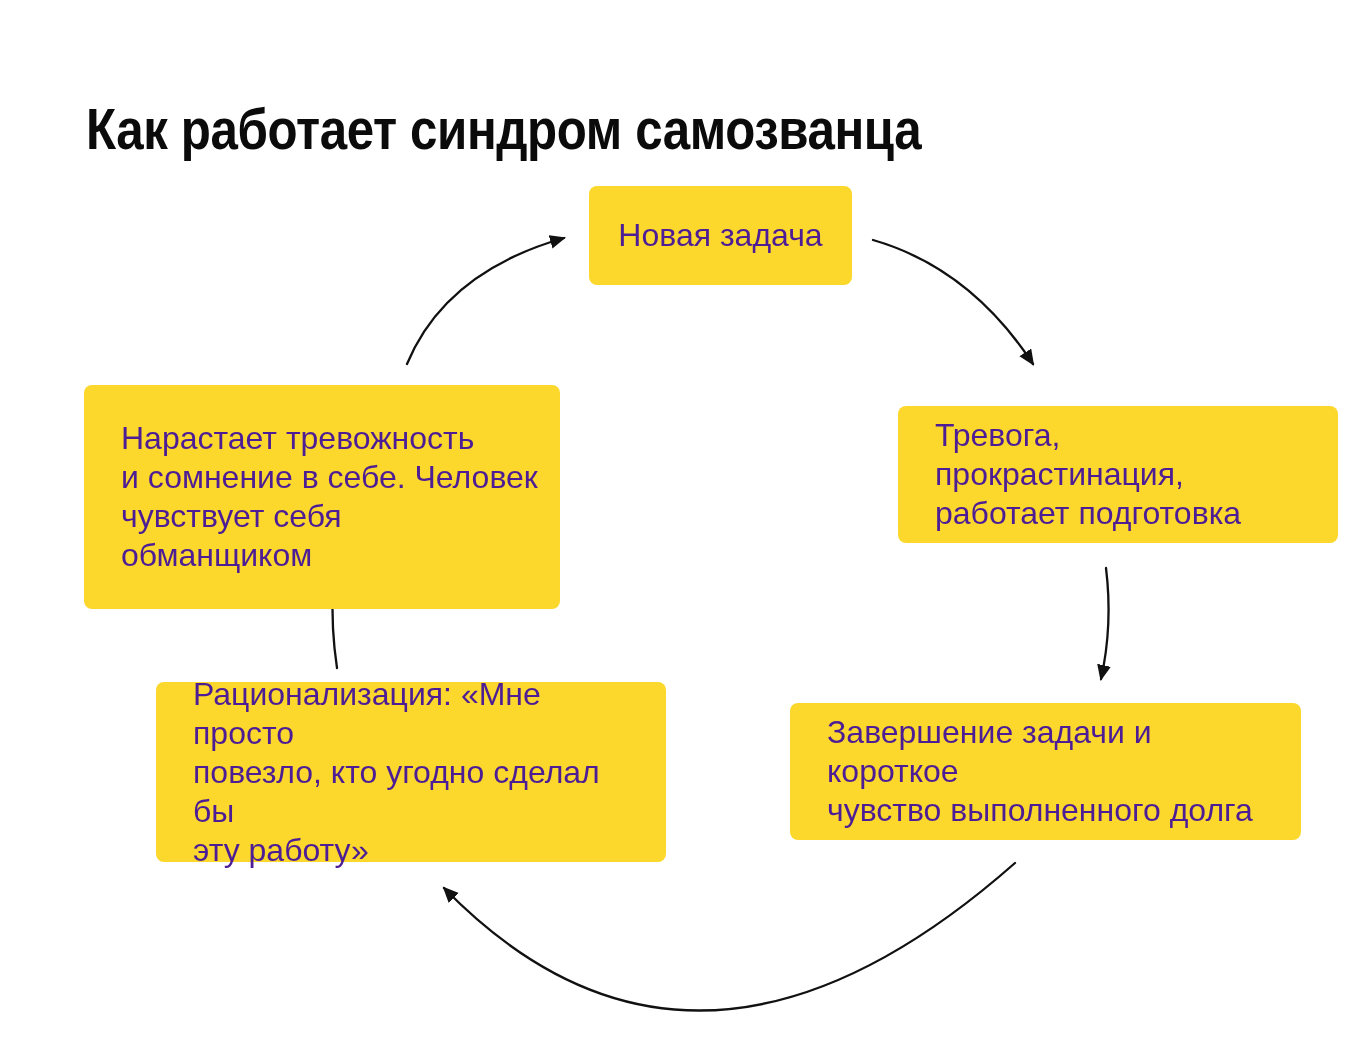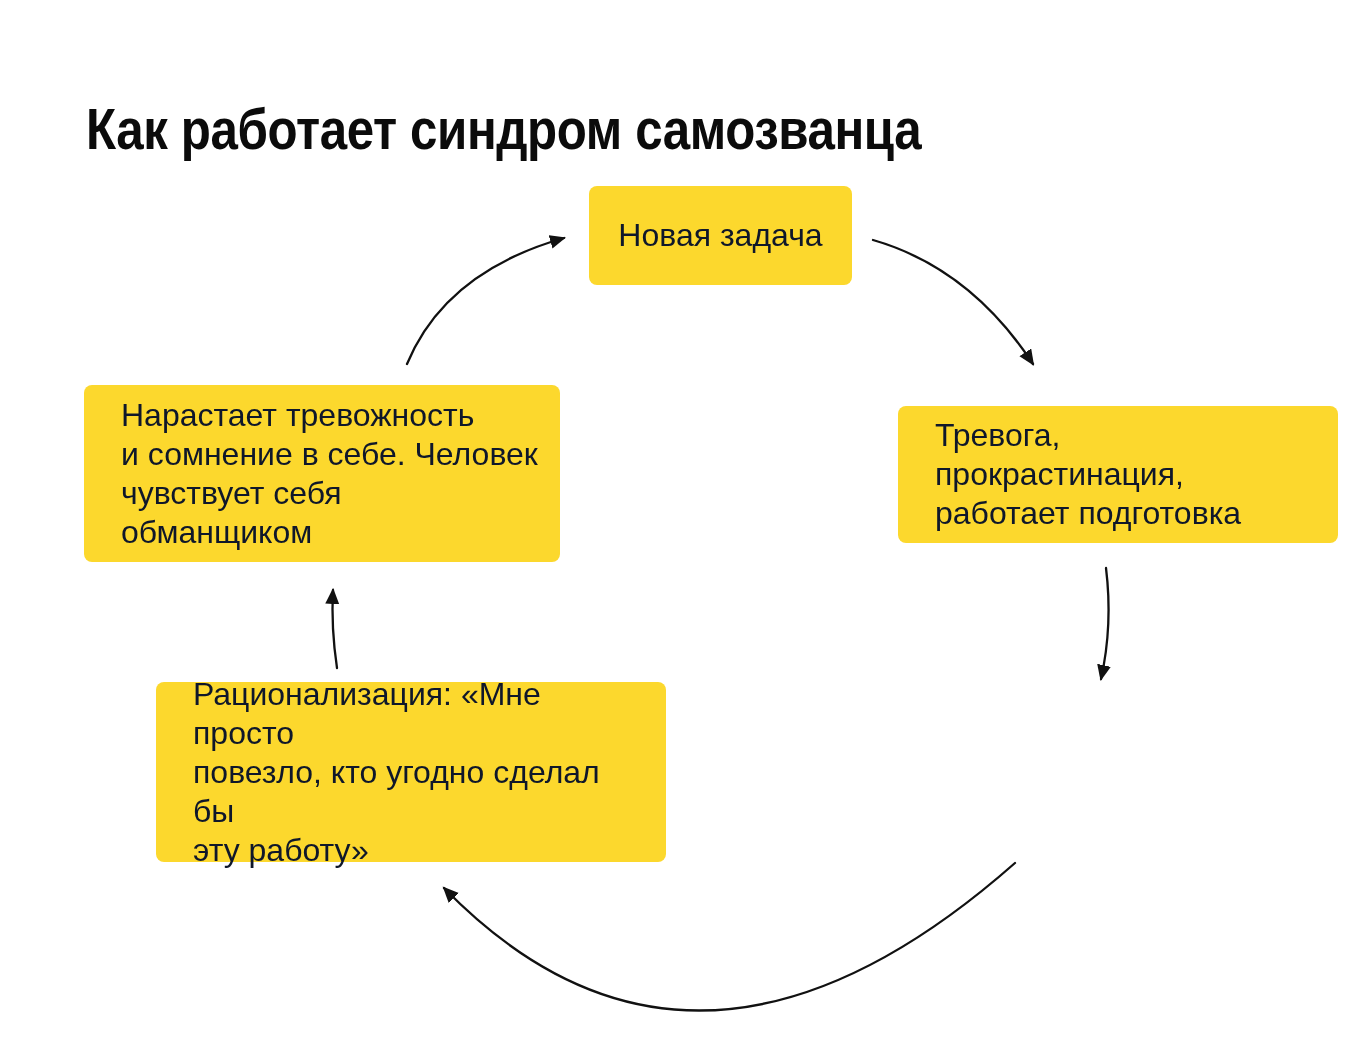--- a/index.html
+++ b/index.html
@@ -33,21 +33,21 @@
   .node {
     position: absolute;
     background: #FCD82D;
     border-radius: 8px;
     display: flex;
     align-items: center;
     box-sizing: border-box;
     font-size: 32px;
     line-height: 39px;
     font-weight: 400;
-    color: #0f172a;
+    color: #4c1d95;
   }
   .node .txt {
     white-space: pre-line;
   }
   .node-1 {
     left: 549px; top: 186px; width: 263px; height: 99px;
     justify-content: center; text-align: center;
   }
   .node-2 {
     left: 858px; top: 406px; width: 440px; height: 137px;
@@ -55,21 +55,21 @@
   }
   .node-3 {
     left: 750px; top: 703px; width: 511px; height: 137px;
     padding-left: 37px; padding-right: 20px; text-align: left;
   }
   .node-4 {
     left: 116px; top: 682px; width: 510px; height: 180px;
     padding-left: 37px; padding-right: 20px; text-align: left;
   }
   .node-5 {
-    left: 44px; top: 385px; width: 476px; height: 177px;
+    left: 44px; top: 385px; width: 476px; height: 224px;
     padding-left: 37px; padding-right: 20px; text-align: left;
   }
   svg.arrows {
     position: absolute;
     left: 0; top: 0;
     width: 1360px;
     height: 1062px;
     pointer-events: none;
   }
   svg.arrows path.edge {
@@ -101,20 +101,24 @@
 
   <div class="node node-1">
     <span class="txt">Новая задача</span>
   </div>
 
   <div class="node node-2">
     <span class="txt">Тревога, прокрастинация,
 работает подготовка</span>
   </div>
 
+  <div class="node node-3">
+    <span class="txt">Завершение задачи и короткое
+чувство выполненного долга</span>
+  </div>
 
   <div class="node node-4">
     <span class="txt">Рационализация: «Мне просто
 повезло, кто угодно сделал бы
 эту работу»</span>
   </div>
 
   <div class="node node-5">
     <span class="txt">Нарастает тревожность
 и сомнение в себе. Человек

